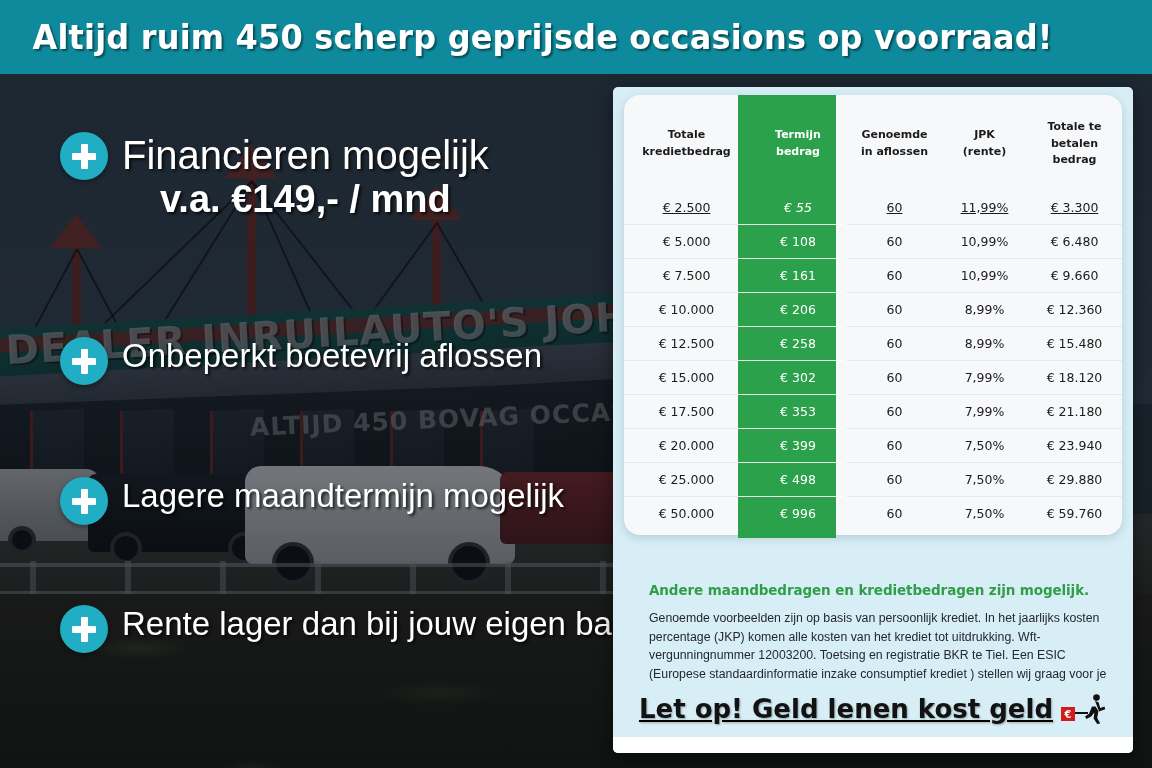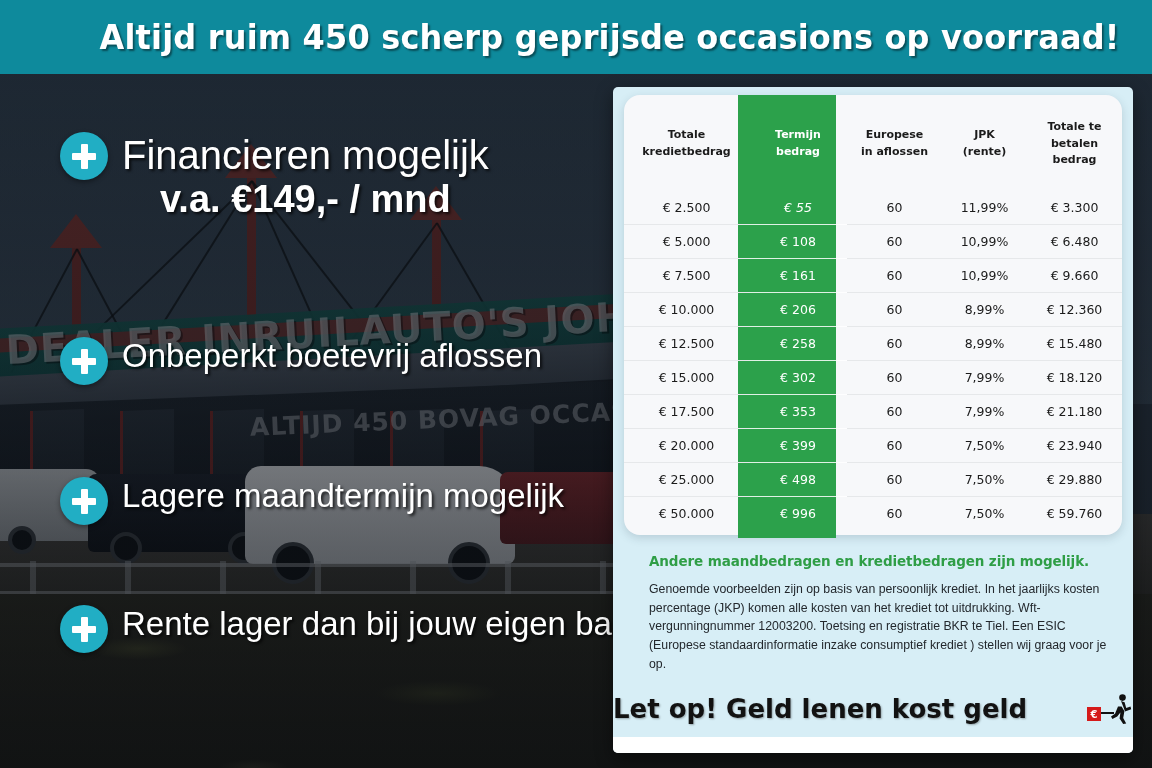--- a/index.html
+++ b/index.html
@@ -91,21 +91,21 @@
   .car{ position:absolute; border-radius:8px 14px 6px 6px; }
   .wheel{ position:absolute; border-radius:50%; background:#0d0f11; border:4px solid #3a3e42; }
   .photo-dark{
     position:absolute; left:0; top:0; width:1152px; height:694px;
     background:linear-gradient(rgba(12,18,26,.46), rgba(8,12,18,.62));
   }
 
   
   #banner{
     position:absolute; left:0; top:0; width:1152px; height:74px;
-    background:#0e8a9c; display:flex; align-items:center; justify-content:flex-end;
+    background:#0e8a9c; display:flex; align-items:center; justify-content:flex-start;
   }
   #banner .btxt{
     font-family:"DejaVu Sans", sans-serif;
     font-weight:bold; font-size:34px; color:#ffffff; letter-spacing:.2px;
     transform:scaleX(.94); white-space:nowrap;
     text-shadow:2px 2px 2px rgba(0,0,0,.45);
   }
 
   
   #bullets{ position:absolute; left:0; top:74px; width:620px; height:694px; }
@@ -155,40 +155,40 @@
   th{
     font-size:11px; font-weight:bold; line-height:1.5;
     padding:24px 2px 22px; vertical-align:middle;
   }
   td{ font-size:12.5px; padding:9px 2px; }
   col.c1{ width:125px; } col.c2{ width:98px; }
   col.c3{ width:95px; } col.c4{ width:85px; } col.c5{ width:95px; }
   .gcell{ color:#ffffff !important; }
   th.gcell{ color:#ffffff !important; }
   tbody tr td:not(.gcell){ border-top:1px solid #e6e8ea; }
-  tbody tr:first-child td:not(.gcell){ border-top:none; }
+  tbody tr:first-child td:not(.gcell){ border-top:none;text-decoration:underline; }
   tbody tr td.gcell{ border-top:1px solid rgba(255,255,255,.85); }
   tbody tr:first-child td.gcell{ border-top:none;font-style:italic; }
 
   
   #fineprint{
-    position:absolute; left:36px; top:466px; width:460px; z-index:5;
+    position:absolute; left:36px; top:495px; width:460px; z-index:5;
   }
   #fp-head{
     font-family:"DejaVu Sans", sans-serif;
     font-weight:bold; font-size:13.5px; color:#2f9e46; margin-bottom:11px;
     letter-spacing:-.1px;
   }
   #fp-body{
     font-size:12.3px; line-height:1.52; color:#23282d;
   }
   #letop{
     position:absolute; left:0; bottom:18px; width:520px; height:52px;
-    z-index:6; display:flex; align-items:center; justify-content:space-between;
-    gap:8px; background:#d7eef6;
+    z-index:6; display:flex; align-items:center; justify-content:center;
+    gap:8px; background:#d7eef6;text-decoration:underline;
   }
   #letop .lt{
     font-family:"DejaVu Sans", sans-serif;
     font-weight:bold; font-size:26px; color:#121212;
     text-shadow:1px 1px 2px rgba(0,0,0,.3);
   }
   #warnicon{ position:relative; width:46px; height:30px; }
   .wbox{
     position:absolute; left:0; top:13px; width:14px; height:14px;
     background:#d51a1a; color:#fff; font-size:10px; font-weight:bold;
@@ -313,21 +313,21 @@
       <tr>
         <th>
           <span>Totale</span><br>
           <span>kredietbedrag</span>
         </th>
         <th class="gcell">
           <span>Termijn</span><br>
           <span>bedrag</span>
         </th>
         <th>
-          <span>Europese</span><br>
+          <span>Genoemde</span><br>
           <span>in aflossen</span>
         </th>
         <th>
           <span>JPK</span><br>
           <span>(rente)</span>
         </th>
         <th>
           <span>Totale te</span><br>
           <span>betalen bedrag</span>
         </th>

